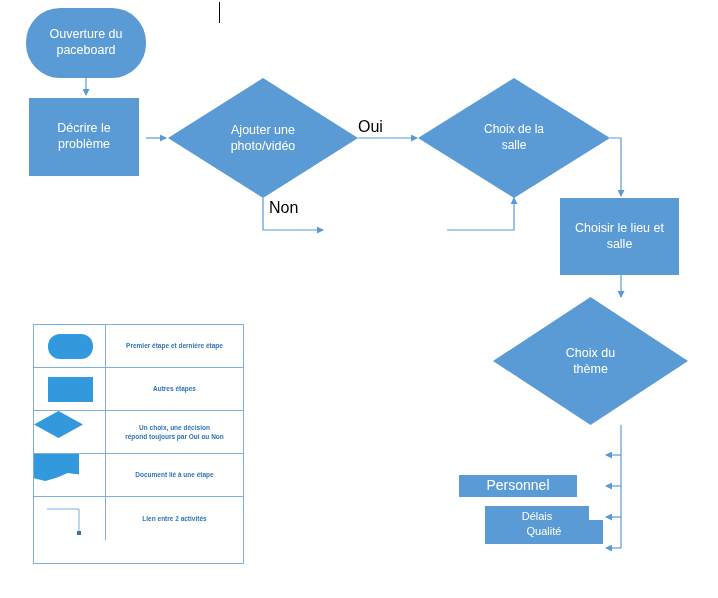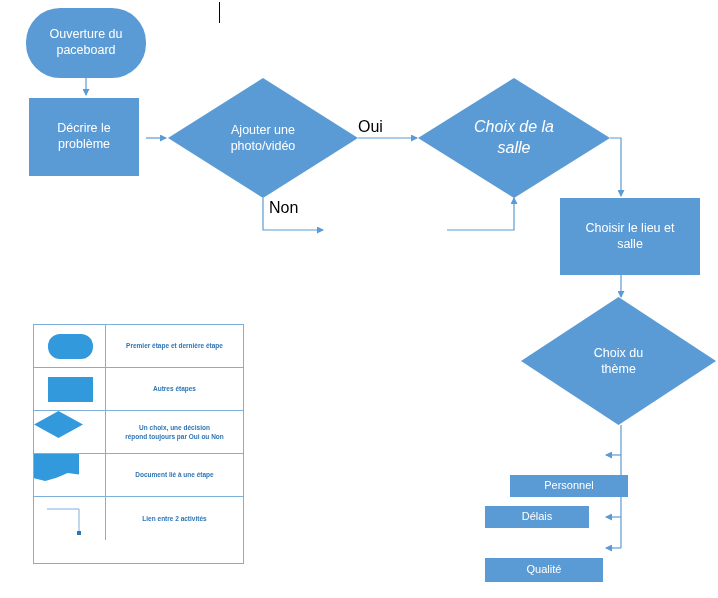--- a/index.html
+++ b/index.html
@@ -166,37 +166,37 @@
 problème</div>
 
   <div class="diamond" style="left:168px; top:78px; width:190px; height:120px;">
     <div class="shape"></div>
     <div class="dlabel" style="font-size:12.5px;">Ajouter une
 photo/vidéo</div>
   </div>
 
   <div class="diamond" style="left:418px; top:78px; width:192px; height:120px;">
     <div class="shape"></div>
-    <div class="dlabel" style="font-size:16px;font-style:italic;">Choix de la
+    <div class="dlabel" style="font-size:12px;">Choix de la
 salle</div>
   </div>
 
 
-  <div class="node rect" style="left:560px; top:198px; width:140px; height:77px; font-size:12.5px;">Choisir le lieu et
+  <div class="node rect" style="left:560px; top:198px; width:119px; height:77px; font-size:12.5px;">Choisir le lieu et
 salle</div>
 
-  <div class="diamond" style="left:521px; top:297px; width:195px; height:128px;">
+  <div class="diamond" style="left:493px; top:297px; width:195px; height:128px;">
     <div class="shape"></div>
     <div class="dlabel" style="font-size:12.5px;">Choix du
 thème</div>
   </div>
 
-  <div class="node rect" style="left:510px; top:475px; width:118px; height:22px; font-size:11px;">Personnel</div>
+  <div class="node rect" style="left:459px; top:475px; width:118px; height:22px; font-size:14px;">Personnel</div>
   <div class="node rect" style="left:485px; top:506px; width:104px; height:22px; font-size:11px;">Délais</div>
-  <div class="node rect" style="left:485px; top:558px; width:118px; height:24px; font-size:11px;">Qualité</div>
+  <div class="node rect" style="left:485px; top:520px; width:118px; height:24px; font-size:11px;">Qualité</div>
 
   <div class="edge-label" style="left:358px; top:118px;">Oui</div>
   <div class="edge-label" style="left:269px; top:199px;">Non</div>
 
   <div class="legend" style="left:33px; top:324px; width:211px; height:240px;">
 
     <div class="legend-row">
       <div class="legend-icon">
         <div class="lg-shape lg-rounded"></div>
       </div>

